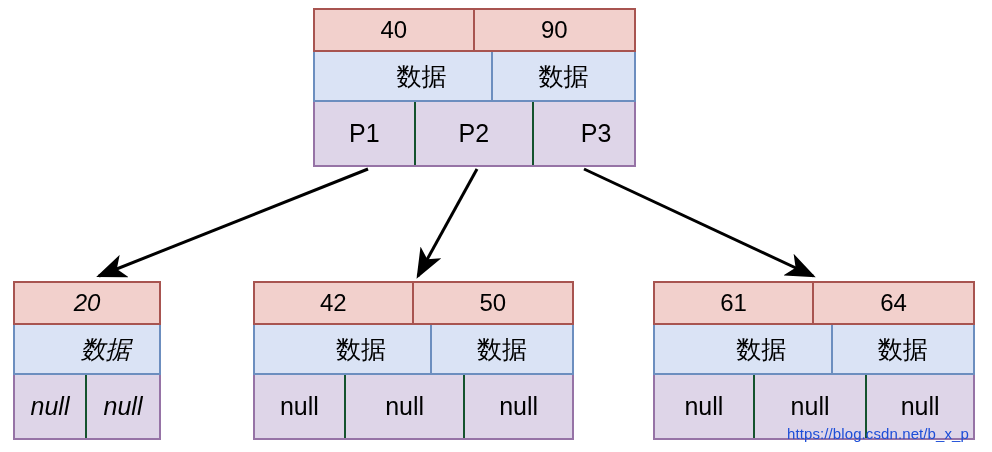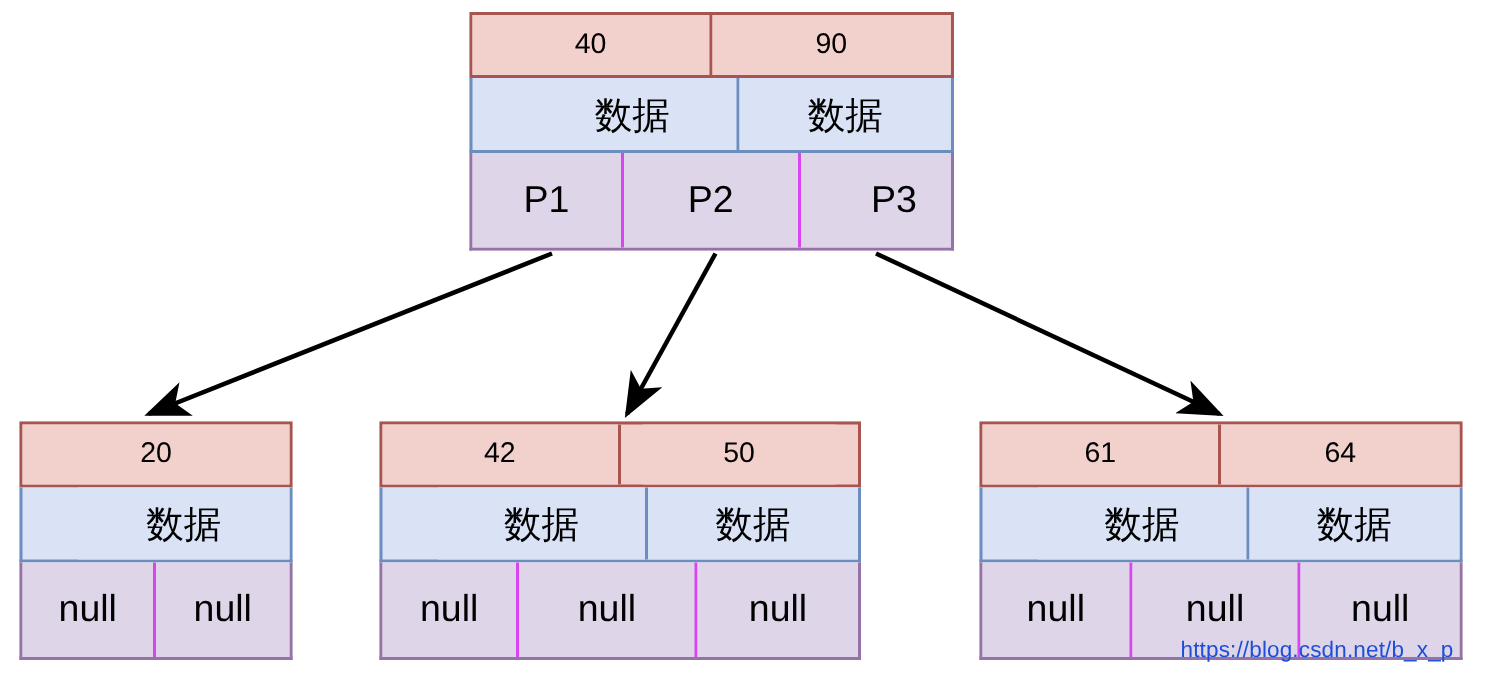--- a/index.html
+++ b/index.html
@@ -45,21 +45,21 @@
   }
   
   .row-key {
     border: 2px solid #a85450;
     border-bottom-width: 2px;
     background: #f2d0cc;
     height: 44px;
   }
   .row-key .cell {
     border-right: 2px solid #a85450;
-    font-size: 19px;
+    font-size: 24px;
     background: #f2d0cc;
   }
   .row-key .cell:last-child { border-right: none; }
   
   .row-data {
     border: 2px solid #6c8ebf;
     border-top: none;
     background: #dae3f5;
     height: 50px;
     padding-left: 37px;
@@ -71,21 +71,21 @@
   }
   .row-data .cell:last-child { border-right: none; }
   
   .row-ptr {
     border: 2px solid #9673a6;
     border-top: none;
     background: #ded5e8;
     height: 65px;
   }
   .row-ptr .cell {
-    border-right: 2px solid #d946ef;
+    border-right: 2px solid #14532d;
     font-size: 25px;
     background: #ded5e8;
   }
   .row-ptr .cell:last-child { border-right: none; }
 
   .watermark {
     position: absolute;
     color: #1d4ed8;
     font-size: 15px;
     letter-spacing: 0.1px;
@@ -118,21 +118,21 @@
       <div class="cell" style="width:50%;">数据</div>
       <div class="cell" style="width:50%;">数据</div>
     </div>
     <div class="row row-ptr">
       <div class="cell" style="width:102px;">P1</div>
       <div class="cell" style="width:120px;">P2</div>
       <div class="cell" style="width:101px;padding-left:24px;">P3</div>
     </div>
   </div>
 
-  <div class="node" style="left:13px; top:281px; width:182px;">
+  <div class="node" style="left:13px; top:281px; width:148px;font-style:italic;">
     <div class="row row-key">
       <div class="cell" style="width:100%;">20</div>
     </div>
     <div class="row row-data">
       <div class="cell" style="width:100%;">数据</div>
     </div>
     <div class="row row-ptr">
       <div class="cell" style="width:50%;">null</div>
       <div class="cell" style="width:50%;">null</div>
     </div>

